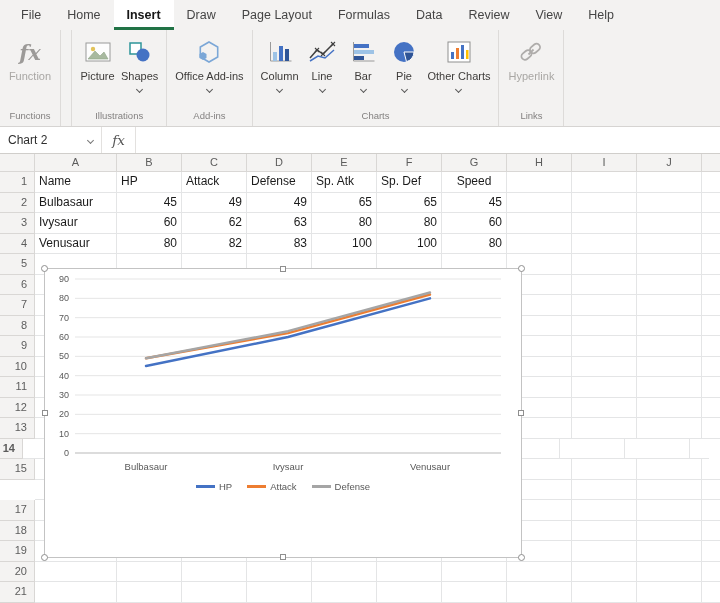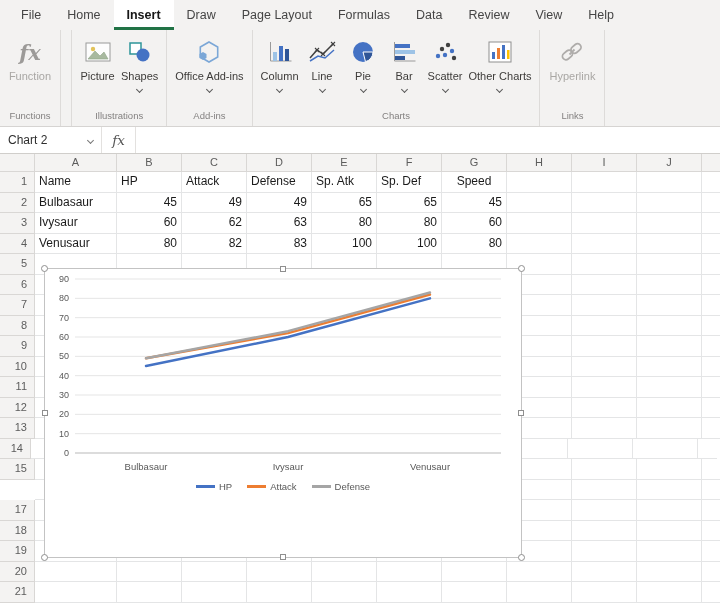--- a/index.html
+++ b/index.html
@@ -154,52 +154,38 @@
                 <path d="M2 18 L9 10 L15 14 L25 4" stroke="#404040" stroke-width="1.5" fill="none"></path>
                 <path d="M2 21 L10 16 L17 18 L26 10" stroke="#4472c4" stroke-width="1.5" fill="none"></path>
                 <path d="M7 8 l4 4 M11 8 l-4 4 M13 12 l4 4 M17 12 l-4 4 M23 2 l4 4 M27 2 l-4 4" stroke="#404040" stroke-width="1.1"></path>
               </svg>
           </span>
           <span class="rlabel">Line</span>
           <span class="chev"></span>
         </div>
         <div class="rbtn">
           <span class="icon">
-            <svg width="26" height="26" viewBox="0 0 26 26">
-                <circle cx="13" cy="13" r="10" fill="#4472c4"></circle>
-                <path d="M13 13 L23 13 A10 10 0 0 1 15.5 22.7 Z" fill="#2f5597" stroke="#fff" stroke-width="1"></path>
-              </svg>
-          </span>
-          <span class="rlabel">Pie</span>
-          <span class="chev"></span>
-        </div>
-        <div class="rbtn">
-          <span class="icon">
             <svg width="26" height="24" viewBox="0 0 26 24">
                 <path d="M3.5 2 v19 h21" stroke="#9a9a9a" fill="none"></path>
                 <rect x="4" y="4" width="15" height="4" fill="#4472c4"></rect>
                 <rect x="4" y="10" width="20" height="4" fill="#9dc3e6"></rect>
                 <rect x="4" y="16" width="10" height="4" fill="#2f5597"></rect>
               </svg>
           </span>
           <span class="rlabel">Bar</span>
           <span class="chev"></span>
         </div>
         <div class="rbtn">
           <span class="icon">
-            <svg width="26" height="24" viewBox="0 0 26 24">
-                <circle cx="6" cy="16" r="2.2" fill="#4472c4"></circle>
-                <circle cx="10" cy="9" r="2.2" fill="#404040"></circle>
-                <circle cx="13" cy="15" r="2.2" fill="#4472c4"></circle>
-                <circle cx="16" cy="5" r="2.2" fill="#404040"></circle>
-                <circle cx="20" cy="11" r="2.2" fill="#4472c4"></circle>
-                <circle cx="22" cy="18" r="2.2" fill="#404040"></circle>
-              </svg>
-          </span>
-          <span class="rlabel">Scatter</span>
+            <svg width="26" height="26" viewBox="0 0 26 26">
+                <circle cx="13" cy="13" r="10" fill="#4472c4"></circle>
+                <path d="M13 13 L23 13 A10 10 0 0 1 15.5 22.7 Z" fill="#2f5597" stroke="#fff" stroke-width="1"></path>
+              </svg>
+          </span>
+          <span class="rlabel">Pie</span>
           <span class="chev"></span>
         </div>
         <div class="rbtn w50">
           <span class="icon">
             <svg width="26" height="24" viewBox="0 0 26 24">
                 <rect x="2" y="2" width="22" height="20" fill="#fff" stroke="#8f8f8f"></rect>
                 <rect x="5" y="12" width="3" height="7" fill="#4472c4"></rect>
                 <rect x="10" y="8" width="3" height="11" fill="#ed7d31"></rect>
                 <rect x="15" y="5" width="3" height="14" fill="#4472c4"></rect>
                 <rect x="20" y="10" width="2.5" height="9" fill="#ffc000"></rect>
@@ -432,21 +418,21 @@
         <div class="cell" style="width: 65px;"></div>
         <div class="cell" style="width: 65px;"></div>
         <div class="cell" style="width: 65px;"></div>
         <div class="cell" style="width: 65px;"></div>
         <div class="cell" style="width: 65px;"></div>
         <div class="cell" style="width: 65px;"></div>
         <div class="cell" style="width: 65px;"></div>
         <div class="cell" style="width: 19px; border-right: none;"></div>
       </div>
       <div class="sheet-row">
-        <div class="hcell rowhdr" style="width: 31px;">14</div>
+        <div class="hcell rowhdr" style="width: 23px; font-weight: bold;">14</div>
         <div class="cell" style="width: 82px;"></div>
         <div class="cell" style="width: 65px;"></div>
         <div class="cell" style="width: 65px;"></div>
         <div class="cell" style="width: 65px;"></div>
         <div class="cell" style="width: 65px;"></div>
         <div class="cell" style="width: 65px;"></div>
         <div class="cell" style="width: 65px;"></div>
         <div class="cell" style="width: 65px;"></div>
         <div class="cell" style="width: 65px;"></div>
         <div class="cell" style="width: 65px;"></div>

